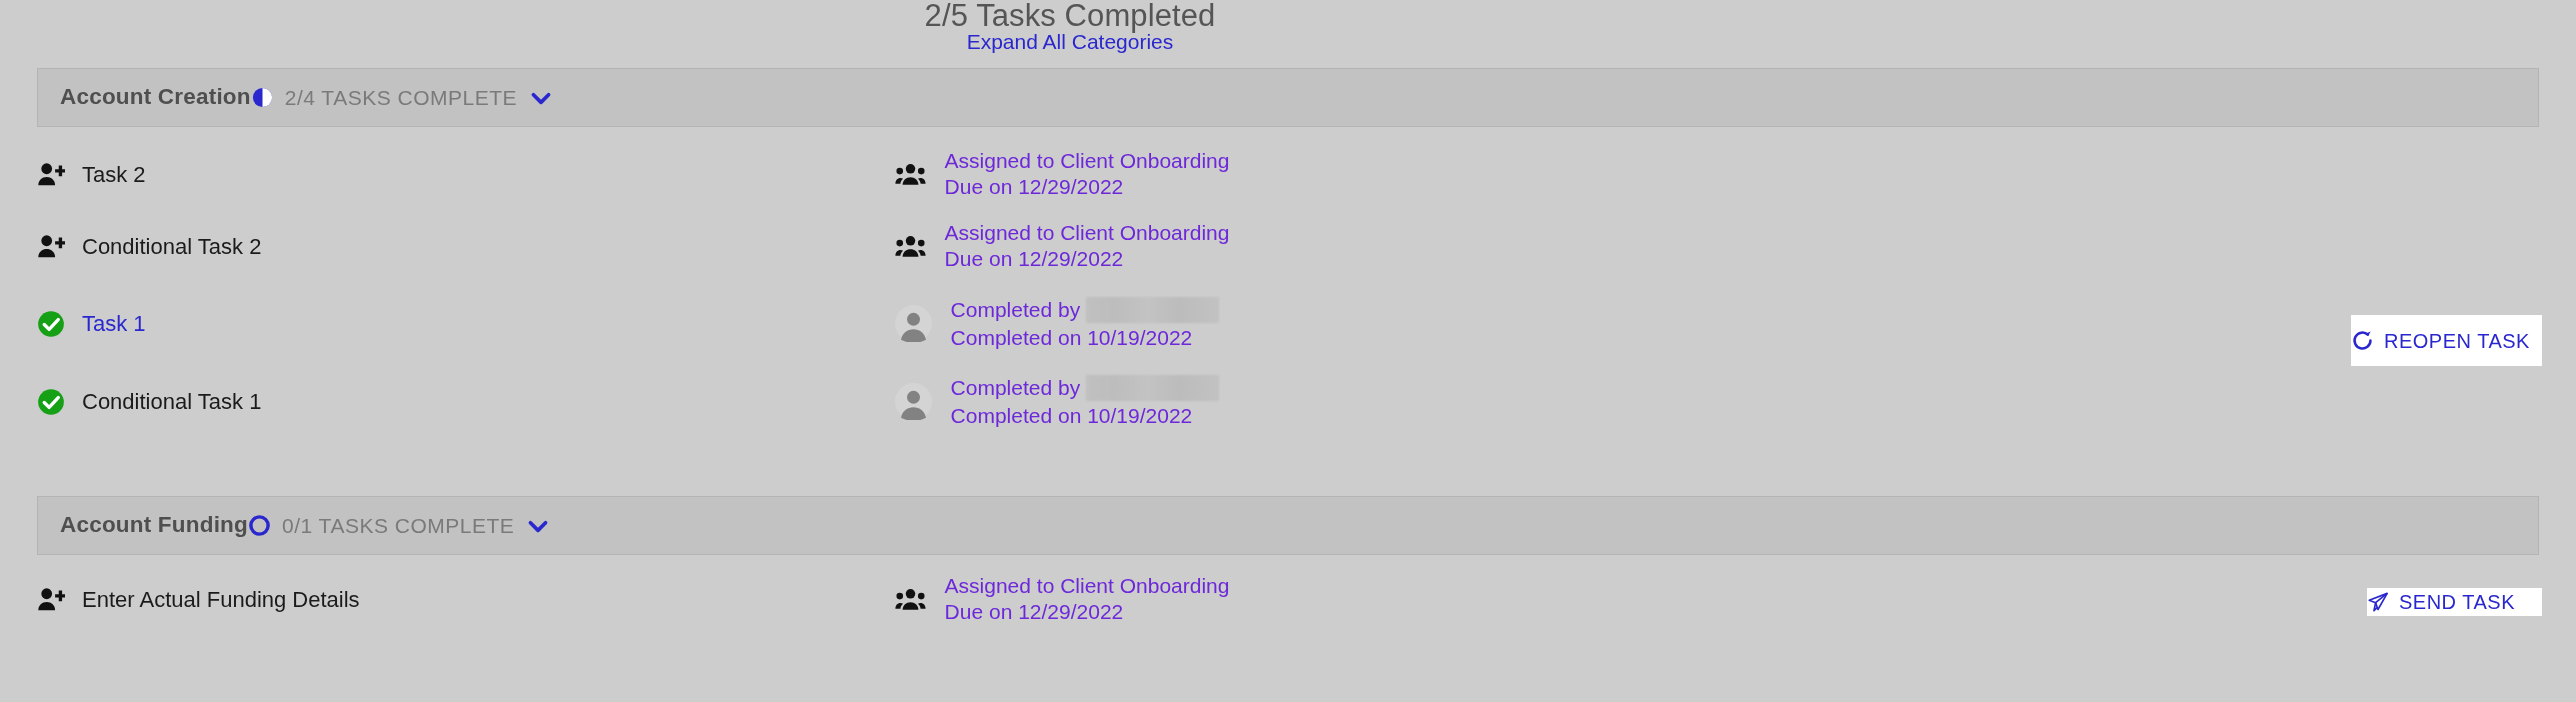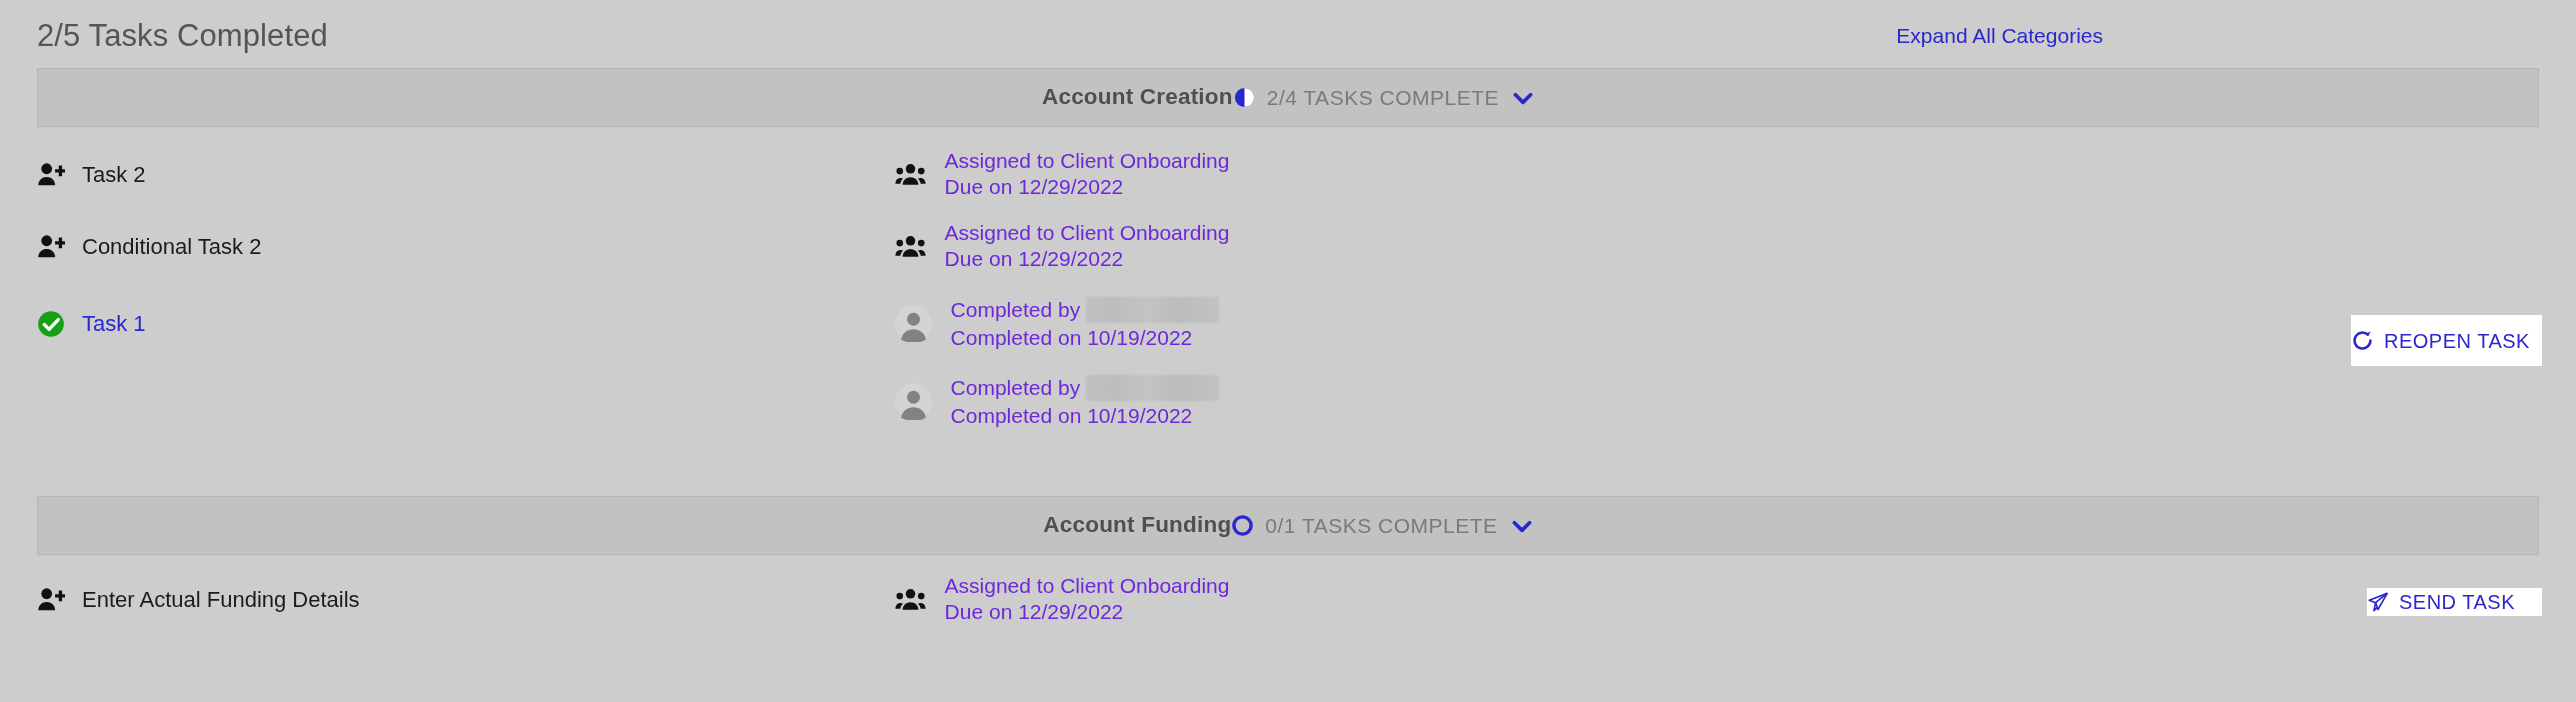--- a/index.html
+++ b/index.html
@@ -20,22 +20,23 @@
   }
 
   
   .top-bar {
     position: absolute;
     left: 0; top: 0;
     width: 2140px;
     height: 71px;
     display: flex;
     align-items: center;
-    justify-content: space-between;
+    justify-content: flex-start;
     padding: 0 37px 0 37px;
+    flex-direction: column;
   }
 
   .page-title {
     font-size: 31px;
     font-weight: 400;
     color: #555555;
     letter-spacing: 0.1px;
     line-height: 1;
   }
 
@@ -51,21 +52,21 @@
   
   .cat-header {
     position: absolute;
     left: 37px;
     width: 2502px;
     height: 59px;
     background: #c2c2c2;
     border: 0.8px solid #b4b4b4;
     display: flex;
     align-items: center;
-    justify-content: center;
+    justify-content: flex-start;
     padding: 0 20px 0 22px;
     cursor: pointer;
   }
 
   .cat-title {
     font-size: 22.5px;
     font-weight: bold;
     color: #4f4f4f;
     line-height: 1;
     letter-spacing: 0.2px;
@@ -309,20 +310,29 @@
     <span>
       <svg class="icon" width="23" height="23" viewBox="0 0 24 24" fill="none" stroke="#2a27cf" stroke-width="2.6" stroke-linecap="round">
         <path d="M20.3 12a8.3 8.3 0 1 1-2.6-6"></path>
         <polyline points="20.6 2.6 18.2 6.6 14.1 5.1" fill="#2a27cf" stroke="none"></polyline>
       </svg>
     </span>
     <span class="btn-text">REOPEN TASK</span>
   </button>
 
   <div class="task-row" style="top:366px;">
+    <div class="task-left">
+      <span>
+        <svg class="icon" width="28" height="28" viewBox="0 0 24 24">
+          <circle cx="12" cy="12" r="11" fill="#15a015"></circle>
+          <polyline points="6.2 12.4 10.4 16.6 18.2 8.2" fill="none" stroke="#ffffff" stroke-width="2.9" stroke-linecap="round" stroke-linejoin="round"></polyline>
+        </svg>
+      </span>
+      <span class="task-label">Conditional Task 1</span>
+    </div>
     <div class="task-mid">
       <span>
         <svg class="icon" width="37" height="37" viewBox="0 0 48 48">
           <circle cx="24" cy="24" r="24" fill="#d4d4d4"></circle>
           <circle cx="24" cy="18.5" r="8.4" fill="#828282"></circle>
           <path d="M7.8 45.2c1.6-8.6 8.3-13.6 16.2-13.6s14.6 5 16.2 13.6A24 24 0 0 1 24 48a24 24 0 0 1-16.2-2.8z" fill="#828282"></path>
         </svg>
       </span>
       <div class="meta-lines">
         <div class="meta-line">

